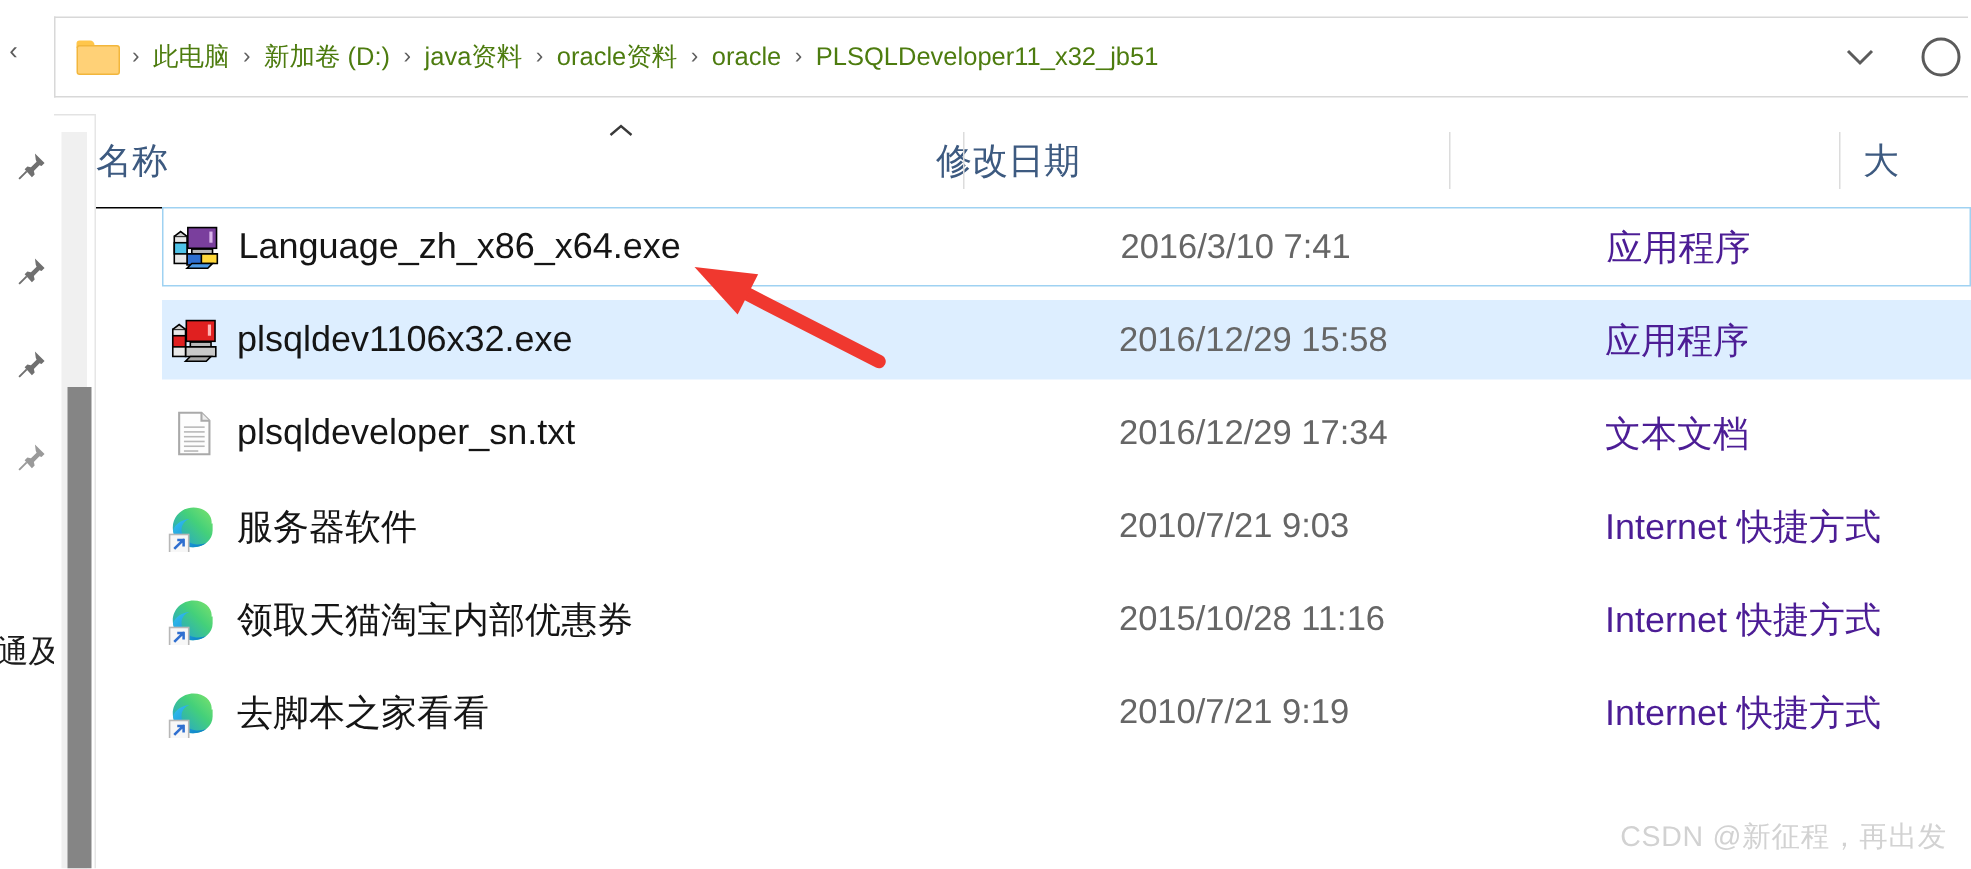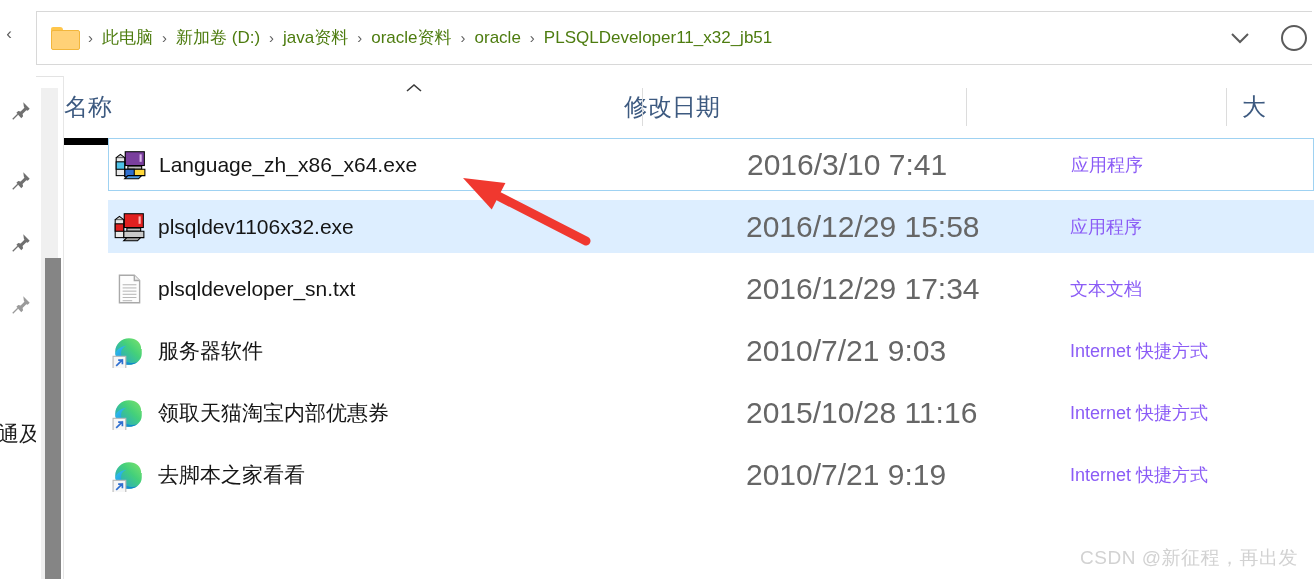--- a/index.html
+++ b/index.html
@@ -148,21 +148,21 @@
     width: 1250px; height: 503px;
     background: #ffffff;
     overflow: hidden;
   }
 
   
   .col-headers {
     position: absolute;
     left: 0; top: 0;
     width: 1250px; height: 62px;
-    border-bottom: 7px solid #000000;
+    border-bottom: 1px solid #000000;
   }
   .col-head {
     position: absolute;
     top: 0;
     height: 62px;
     display: flex;
     align-items: center;
     font-size: 24px;
     color: #3d5a80;
     padding-left: 0;
@@ -212,36 +212,36 @@
     width: 590px;
     overflow: hidden;
   }
   .cell-name .icon {
     flex: 0 0 auto;
     width: 34px; height: 34px;
     margin-right: 12px;
     position: relative;
   }
   .cell-name .label {
-    font-size: 21px;
+    font-size: 24px;
     color: #151515;
     white-space: nowrap;
   }
   .cell-date {
     position: absolute;
     left: 638px;
-    font-size: 30px;
+    font-size: 23px;
     color: #666666;
     white-space: nowrap;
   }
   .cell-type {
     position: absolute;
     left: 962px;
-    font-size: 18px;
-    color: #8b5cf6;
+    font-size: 24px;
+    color: #4c1d95;
     white-space: nowrap;
   }
 
   
   .ico-svg { display: block; width: 34px; height: 34px; }
 
   
   .annot-arrow {
     position: absolute;
     left: 0; top: 0;

